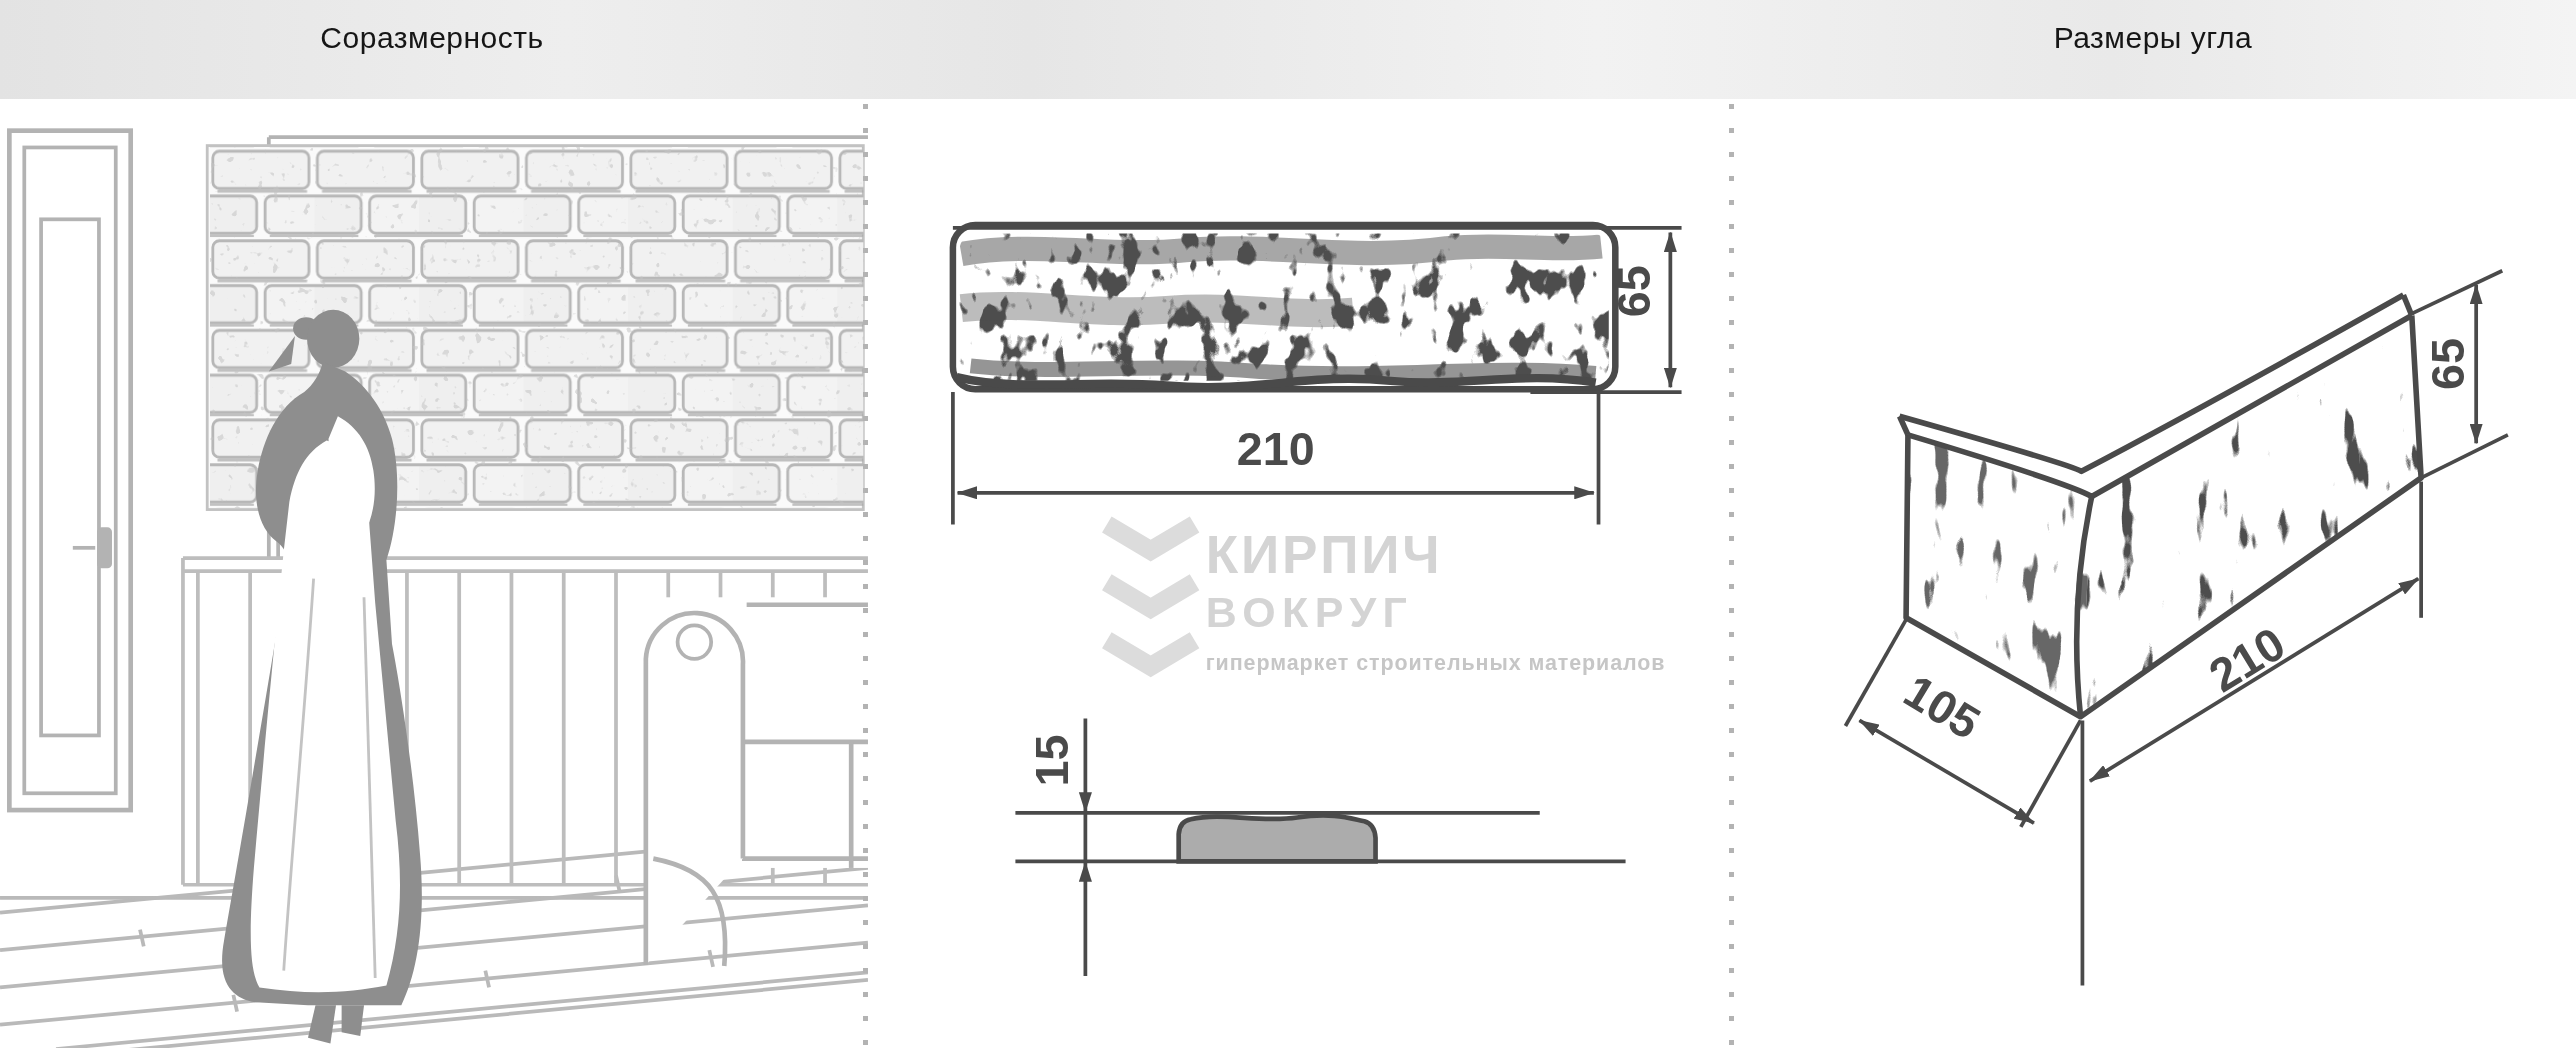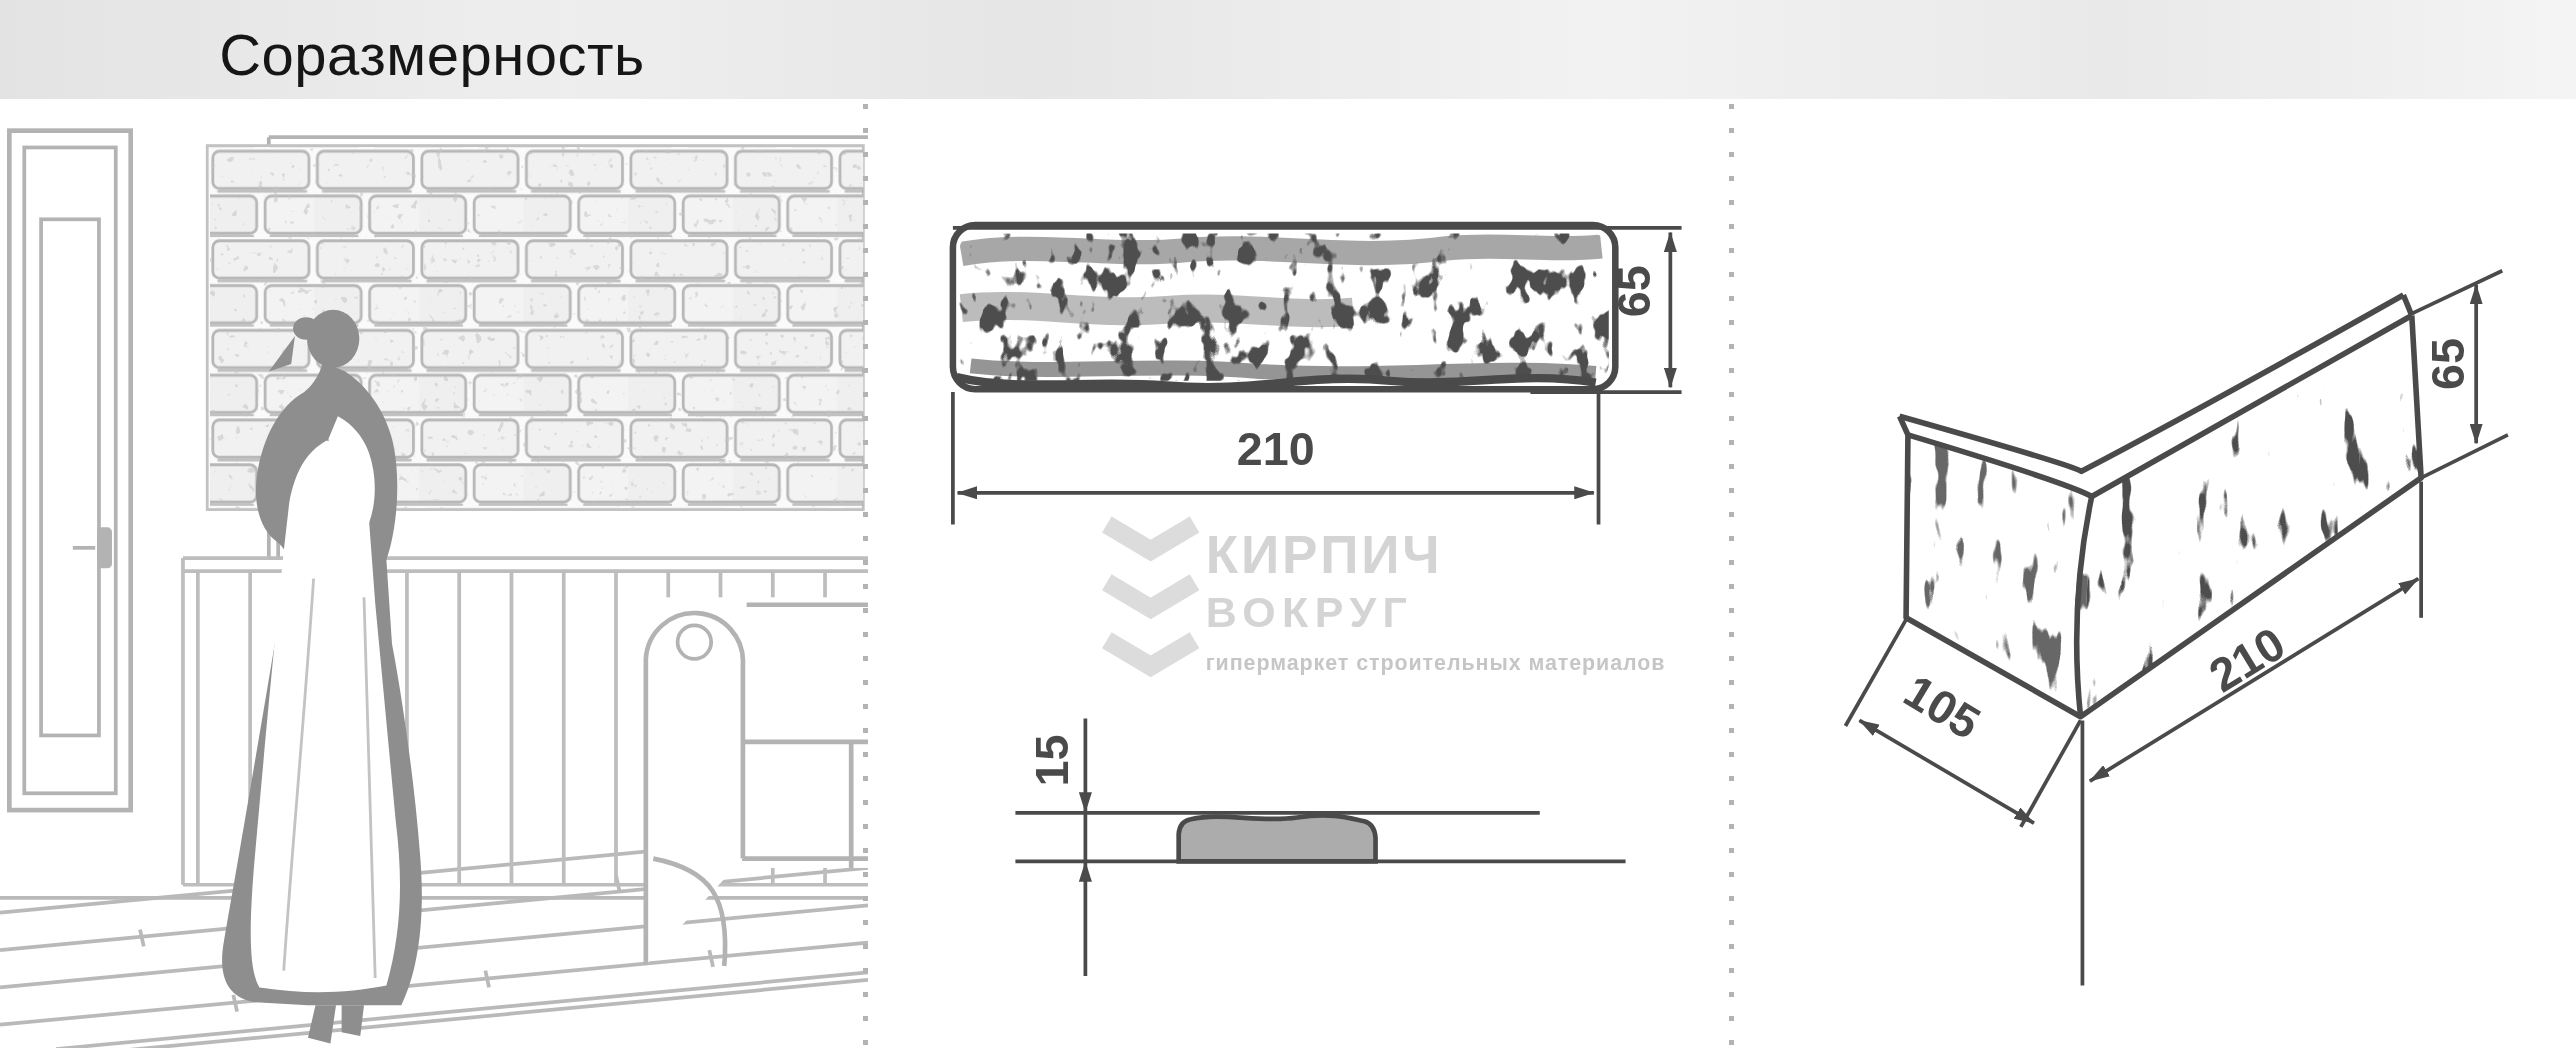--- a/index.html
+++ b/index.html
@@ -6,21 +6,21 @@
   .stage{
     position:relative;width:2576px;height:1049px;overflow:hidden;
     font-family:"Liberation Sans",sans-serif;background:#ffffff;
   }
   .header-band{
     position:absolute;left:0;top:0;width:2576px;height:99px;
     background:linear-gradient(90deg,#e3e3e3 0%,#eeeeee 22%,#e6e6e6 40%,#f2f2f2 62%,#e9e9e9 82%,#f4f4f4 100%);
   }
   .panel-title{
     position:absolute;top:20.5px;transform:translateX(-50%);
-    font-size:58px;color:#161616;letter-spacing:0.5px;white-space:nowrap;
+    font-size:30px;color:#161616;letter-spacing:0.5px;white-space:nowrap;
   }
   .title-left{left:432px;}
   .title-mid{left:1299px;}
   .title-right{left:2153px;}
   .divider{
     position:absolute;top:104px;width:4.7px;height:944px;
     background:repeating-linear-gradient(180deg,#b3b3b3 0 4.7px,transparent 4.7px 24px);
   }
   .div-1{left:863px;}
   .div-2{left:1729px;}
@@ -34,20 +34,21 @@
   .wm-mid{font-size:46px;font-weight:bold;fill:#d4d4d4;letter-spacing:7px;}
   .wm-small{font-size:23px;font-weight:bold;fill:#c6c6c6;letter-spacing:1px;}
 </style>
 </head>
 <body>
 
 <div class="stage">
 
   <div class="header-band"></div>
   <div class="panel-title title-left">Соразмерность</div>
+  <div class="panel-title title-right">Размеры угла</div>
 
   <svg class="svg-left" width="868" height="1049" viewBox="0 0 930 1124">
     <defs>
       <pattern id="bricks" x="225" y="158" width="112" height="96" patternUnits="userSpaceOnUse">
         <rect x="3" y="4" width="103" height="40" rx="7" fill="#f1f1f1" stroke="#b7b7b7" stroke-width="3"></rect>
         <path d="M8,47 h96" stroke="#a9a9a9" stroke-width="3" opacity="0.7" fill="none"></path>
         <rect x="-53" y="52" width="103" height="40" rx="7" fill="#efefef" stroke="#b7b7b7" stroke-width="3"></rect>
         <rect x="59" y="52" width="103" height="40" rx="7" fill="#f3f3f3" stroke="#b7b7b7" stroke-width="3"></rect>
         <path d="M-48,95 h95 M64,95 h95" stroke="#a9a9a9" stroke-width="3" opacity="0.7" fill="none"></path>
       </pattern>

